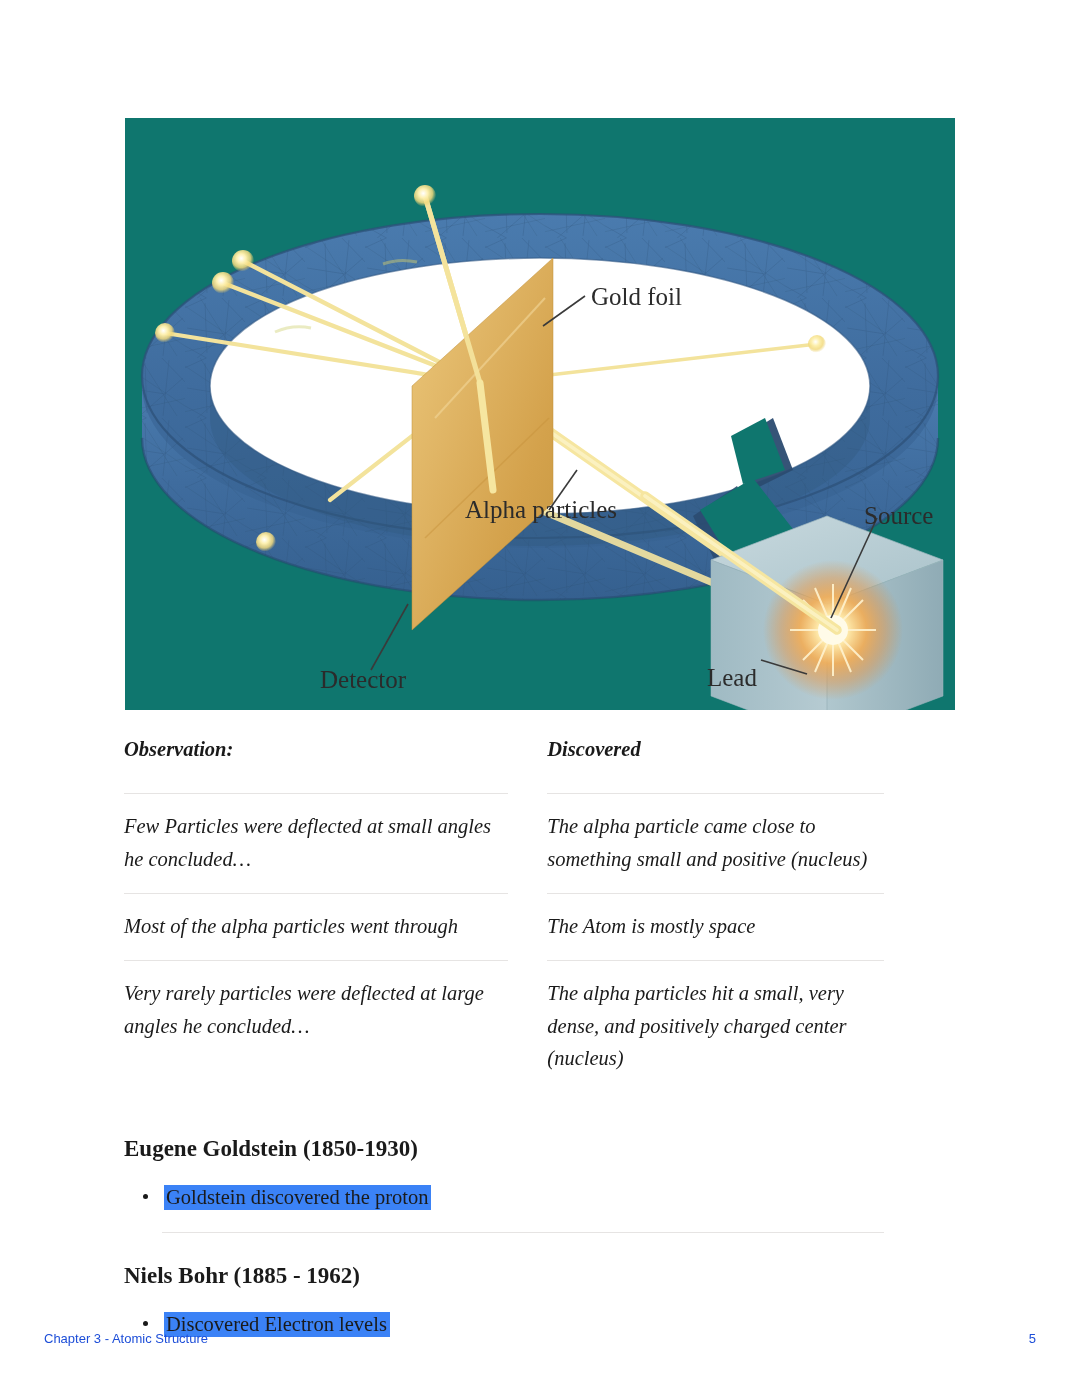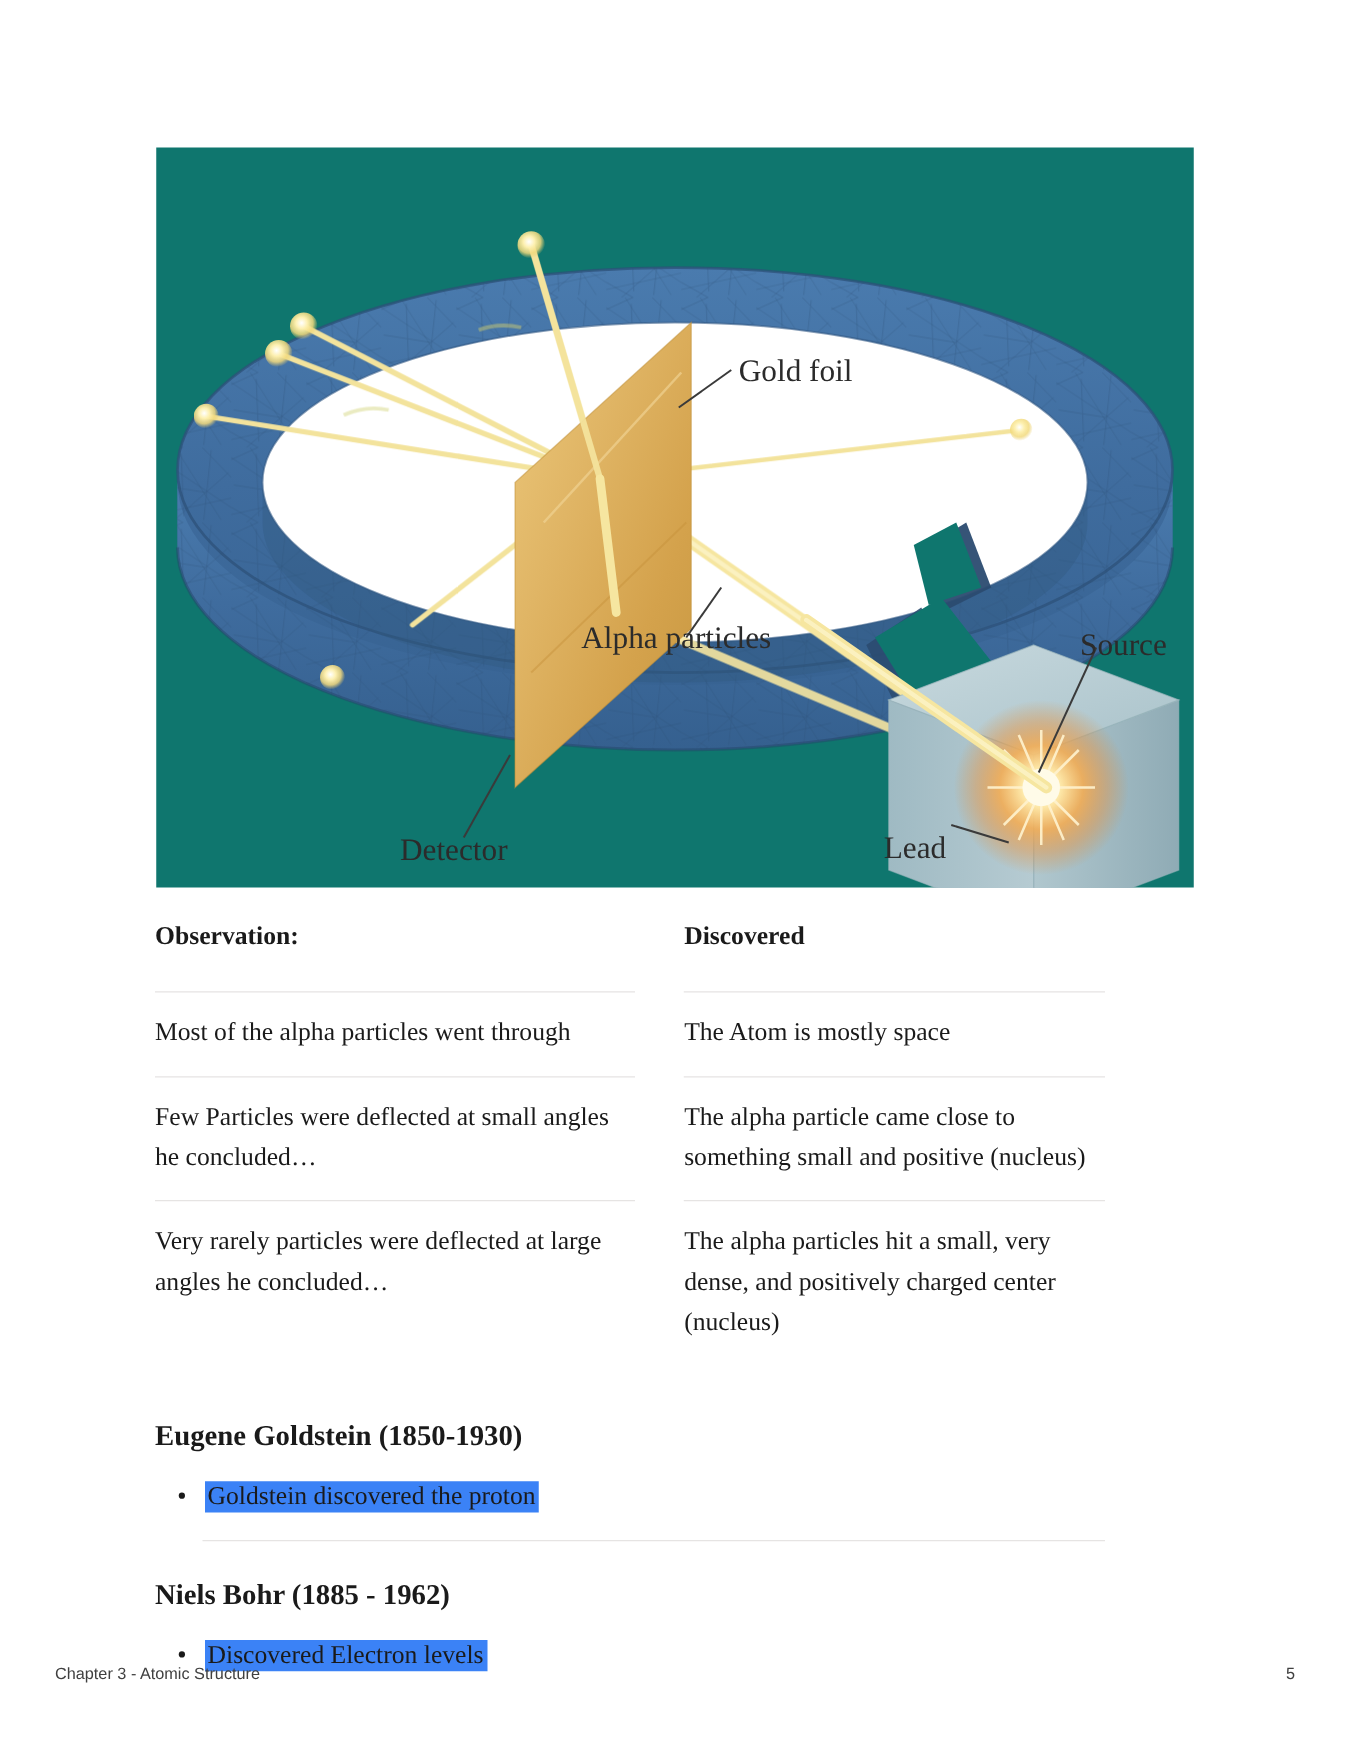--- a/index.html
+++ b/index.html
@@ -33,20 +33,21 @@
     left: 124px;
     top: 736px;
     width: 760px;
   }
 
   
   table.obs-table {
     width: 100%;
     border-collapse: collapse;
     table-layout: fixed;
+    font-style: italic;
   }
   table.obs-table col.c1 { width: 50.5%; }
   table.obs-table col.gap { width: 5.2%; }
   table.obs-table col.c2 { width: 44.3%; }
 
   table.obs-table th {
     text-align: left;
     font-weight: bold;
     font-size: 20.5px;
     padding: 0 0 31px 0;
@@ -114,21 +115,21 @@
 
   
   .footer {
     position: absolute;
     left: 44px;
     right: 44px;
     top: 1331px;
     height: 20px;
     font-family: "Liberation Sans", "DejaVu Sans", sans-serif;
     font-size: 13px;
-    color: #404040;
+    color: #1d4ed8;
     text-decoration: underline;
   }
   .footer .f-left { position: absolute; left: 0; top: 0; }
   .footer .f-right { position: absolute; right: 0; top: 0; }
 
   
   .fig-label {
     font-family: "Liberation Serif", "DejaVu Serif", serif;
     font-size: 25px;
     fill: #2b2b2b;
@@ -347,28 +348,28 @@
       </colgroup>
     <thead>
       <tr>
         <th>Observation:</th>
         <th class="gapcell"></th>
         <th>Discovered</th>
       </tr>
     </thead>
     <tbody>
       <tr>
+        <td>Few Particles were deflected at small angles he concluded…</td>
+        <td class="gapcell"></td>
+        <td>The alpha particle came close to something small and positive (nucleus)</td>
+      </tr>
+      <tr>
         <td>Most of the alpha particles went through</td>
         <td class="gapcell"></td>
         <td>The Atom is mostly space</td>
-      </tr>
-      <tr>
-        <td>Few Particles were deflected at small angles he concluded…</td>
-        <td class="gapcell"></td>
-        <td>The alpha particle came close to something small and positive (nucleus)</td>
       </tr>
       <tr class="row-last">
         <td>Very rarely particles were deflected at large angles he concluded…</td>
         <td class="gapcell"></td>
         <td>The alpha particles hit a small, very dense, and positively charged center (nucleus)</td>
       </tr>
     </tbody>
   </table>
 
   <h3 class="sec-heading first">Eugene Goldstein (1850-1930)</h3>

